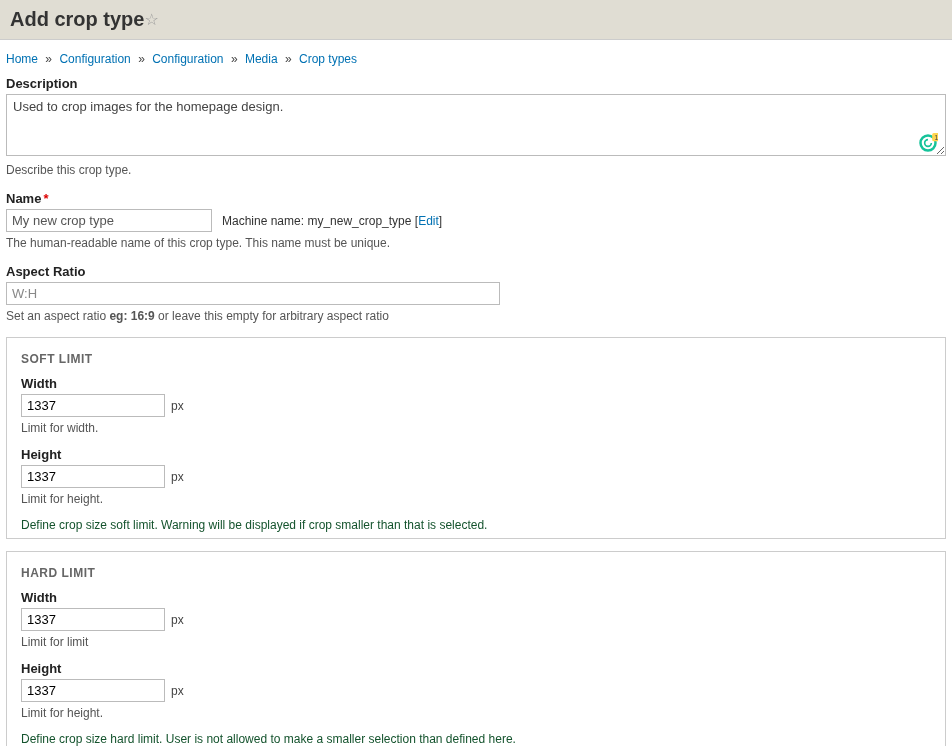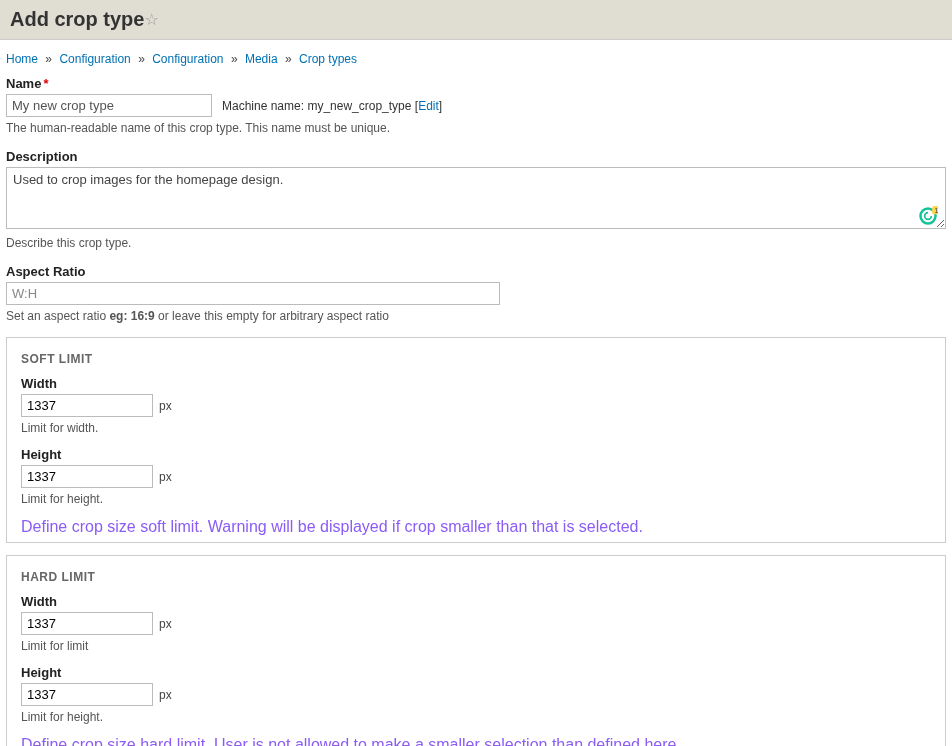--- a/index.html
+++ b/index.html
@@ -20,23 +20,23 @@
   .machine a{color:#0071b3;text-decoration:none}
   .help{font-size:12px;color:#555;margin-top:4px}
   textarea{width:100%;min-height:62px;box-sizing:border-box;border:1px solid #bbb;font-family:inherit;font-size:13px;padding:4px 6px;color:#444;resize:both}
   .textarea-wrap{position:relative}
   .grammarly{position:absolute;right:8px;bottom:6px;width:20px;height:20px}
   .aspect-input{width:494px}
   .fieldset{border:1px solid #ccc;margin:12px 0;padding:14px 14px 6px 14px}
   .fieldset-title{font-weight:bold;color:#666;letter-spacing:.5px;font-size:12px;margin-bottom:10px}
   .subfield{margin-bottom:12px}
   .num-row{display:flex;align-items:center;gap:6px}
-  .num-input{width:132px}
+  .num-input{width:144px}
   .suffix{font-size:12px;color:#444}
-  .desc{font-size:16px;color:#8b5cf6;}
+  .desc{font-size:12px;color:#14532d;}
   ::placeholder{color:#888}
 </style>
 </head>
 <body>
 
 <div class="header-bar">
   <h1>Add crop type</h1>
   <span class="star-icon">☆</span>
 </div>
 
@@ -48,46 +48,46 @@
     <a href="#">Configuration</a>
     <span class="sep">»</span>
     <a href="#">Configuration</a>
     <span class="sep">»</span>
     <a href="#">Media</a>
     <span class="sep">»</span>
     <a href="#">Crop types</a>
   </div>
 
   <div class="field">
+    <label class="label">Description</label>
+    <div class="textarea-wrap">
+      <textarea style="">Used to crop images for the homepage design.</textarea>
+      <svg class="grammarly" viewBox="0 0 24 24">
+        <circle cx="12" cy="12" r="9" fill="none" stroke="#15c39a" stroke-width="3"></circle>
+        <path d="M16 12 a4 4 0 1 1 -4 -4" fill="none" stroke="#15c39a" stroke-width="2"></path>
+        <rect x="17" y="0" width="10" height="10" rx="2" fill="#ffd54f"></rect>
+        <text x="22" y="8" font-size="8" fill="#444" text-anchor="middle">1</text>
+      </svg>
+    </div>
+    <div class="help">Describe this crop type.</div>
+  </div>
+
+  <div class="field">
     <label class="label">
       <span>Name</span><span class="req">*</span>
     </label>
     <div class="name-row">
       <input type="text" class="name-input" value="My new crop type" style="">
       <span class="machine">
         <span>Machine name:</span>
         <span>my_new_crop_type</span>
         [<a href="#">Edit</a>]
       </span>
     </div>
     <div class="help">The human-readable name of this crop type. This name must be unique.</div>
-  </div>
-
-  <div class="field">
-    <label class="label">Description</label>
-    <div class="textarea-wrap">
-      <textarea style="">Used to crop images for the homepage design.</textarea>
-      <svg class="grammarly" viewBox="0 0 24 24">
-        <circle cx="12" cy="12" r="9" fill="none" stroke="#15c39a" stroke-width="3"></circle>
-        <path d="M16 12 a4 4 0 1 1 -4 -4" fill="none" stroke="#15c39a" stroke-width="2"></path>
-        <rect x="17" y="0" width="10" height="10" rx="2" fill="#ffd54f"></rect>
-        <text x="22" y="8" font-size="8" fill="#444" text-anchor="middle">1</text>
-      </svg>
-    </div>
-    <div class="help">Describe this crop type.</div>
   </div>
 
   <div class="field">
     <label class="label">Aspect Ratio</label>
     <input type="text" class="aspect-input" placeholder="W:H" style="">
     <div class="help">
       <span>Set an aspect ratio </span><b>eg: 16:9</b><span> or leave this empty for arbitrary aspect ratio</span>
     </div>
   </div>
 

